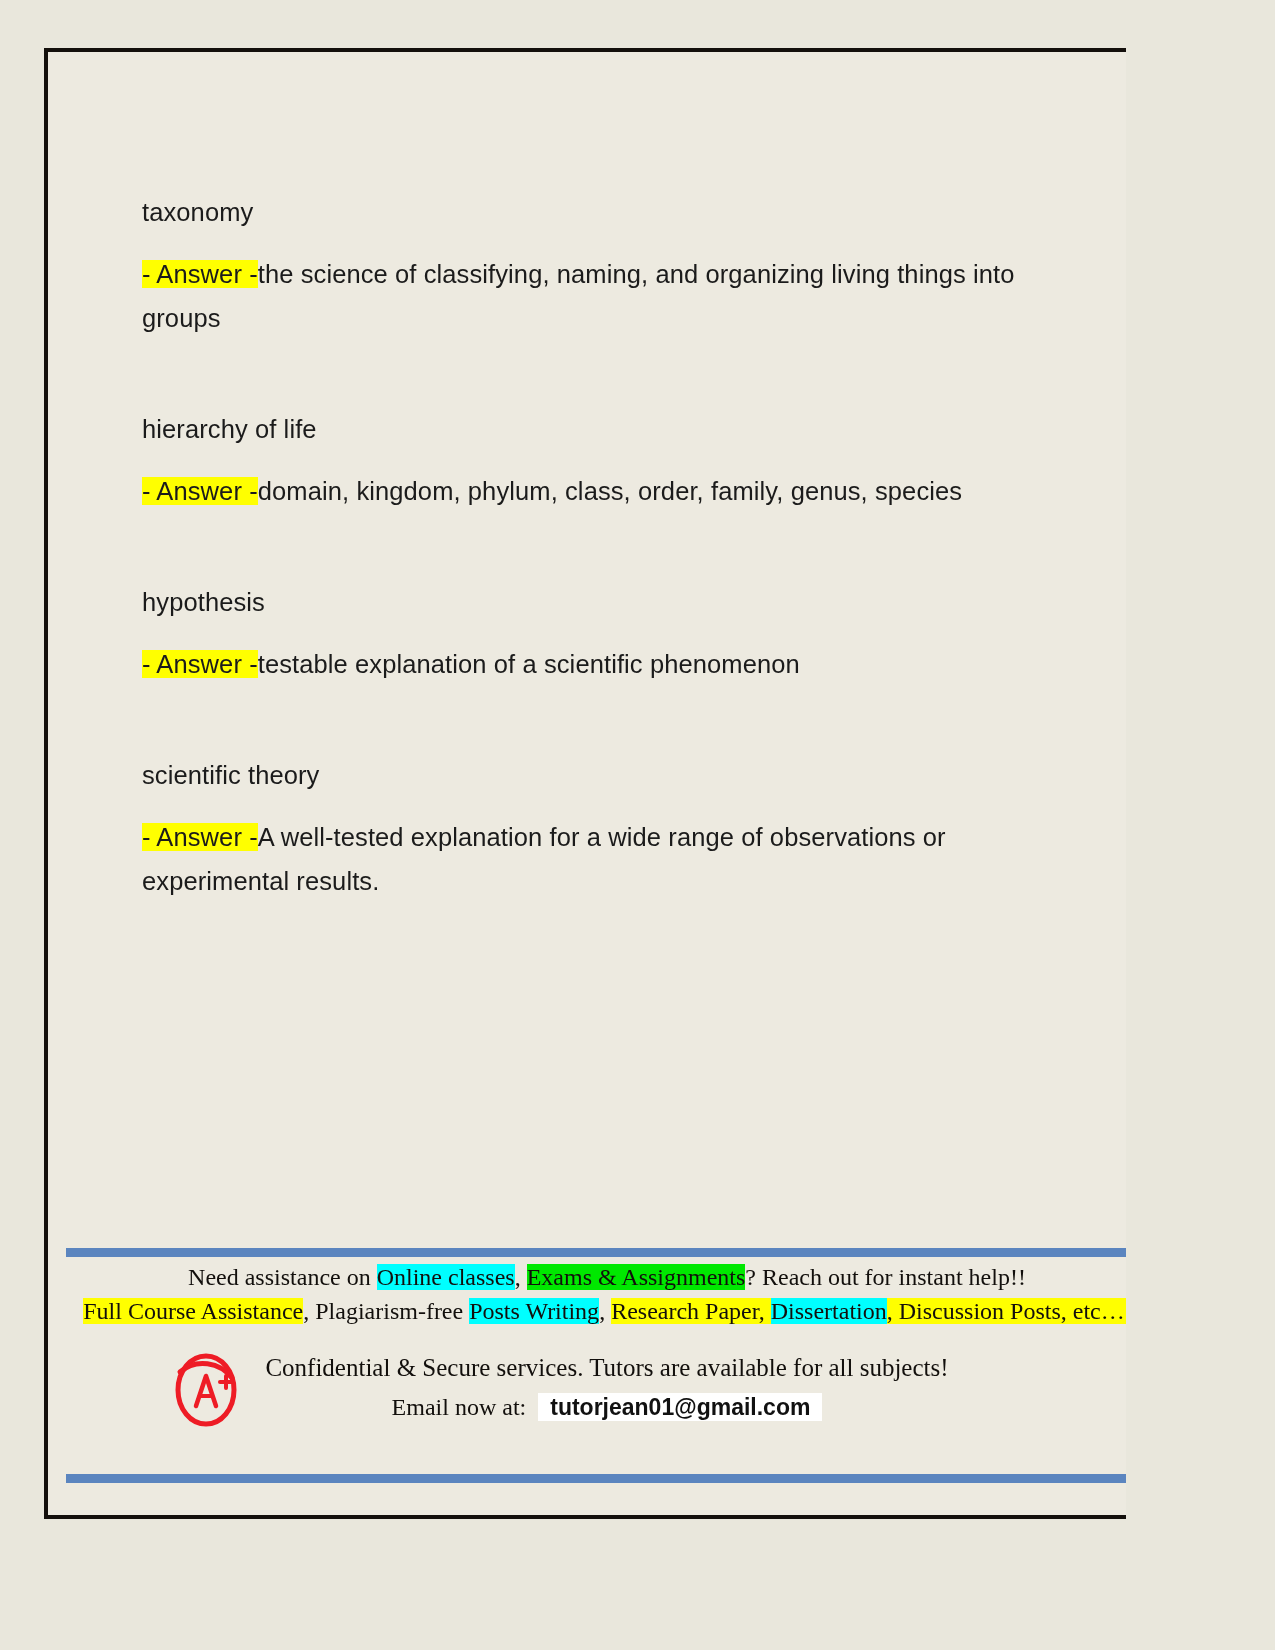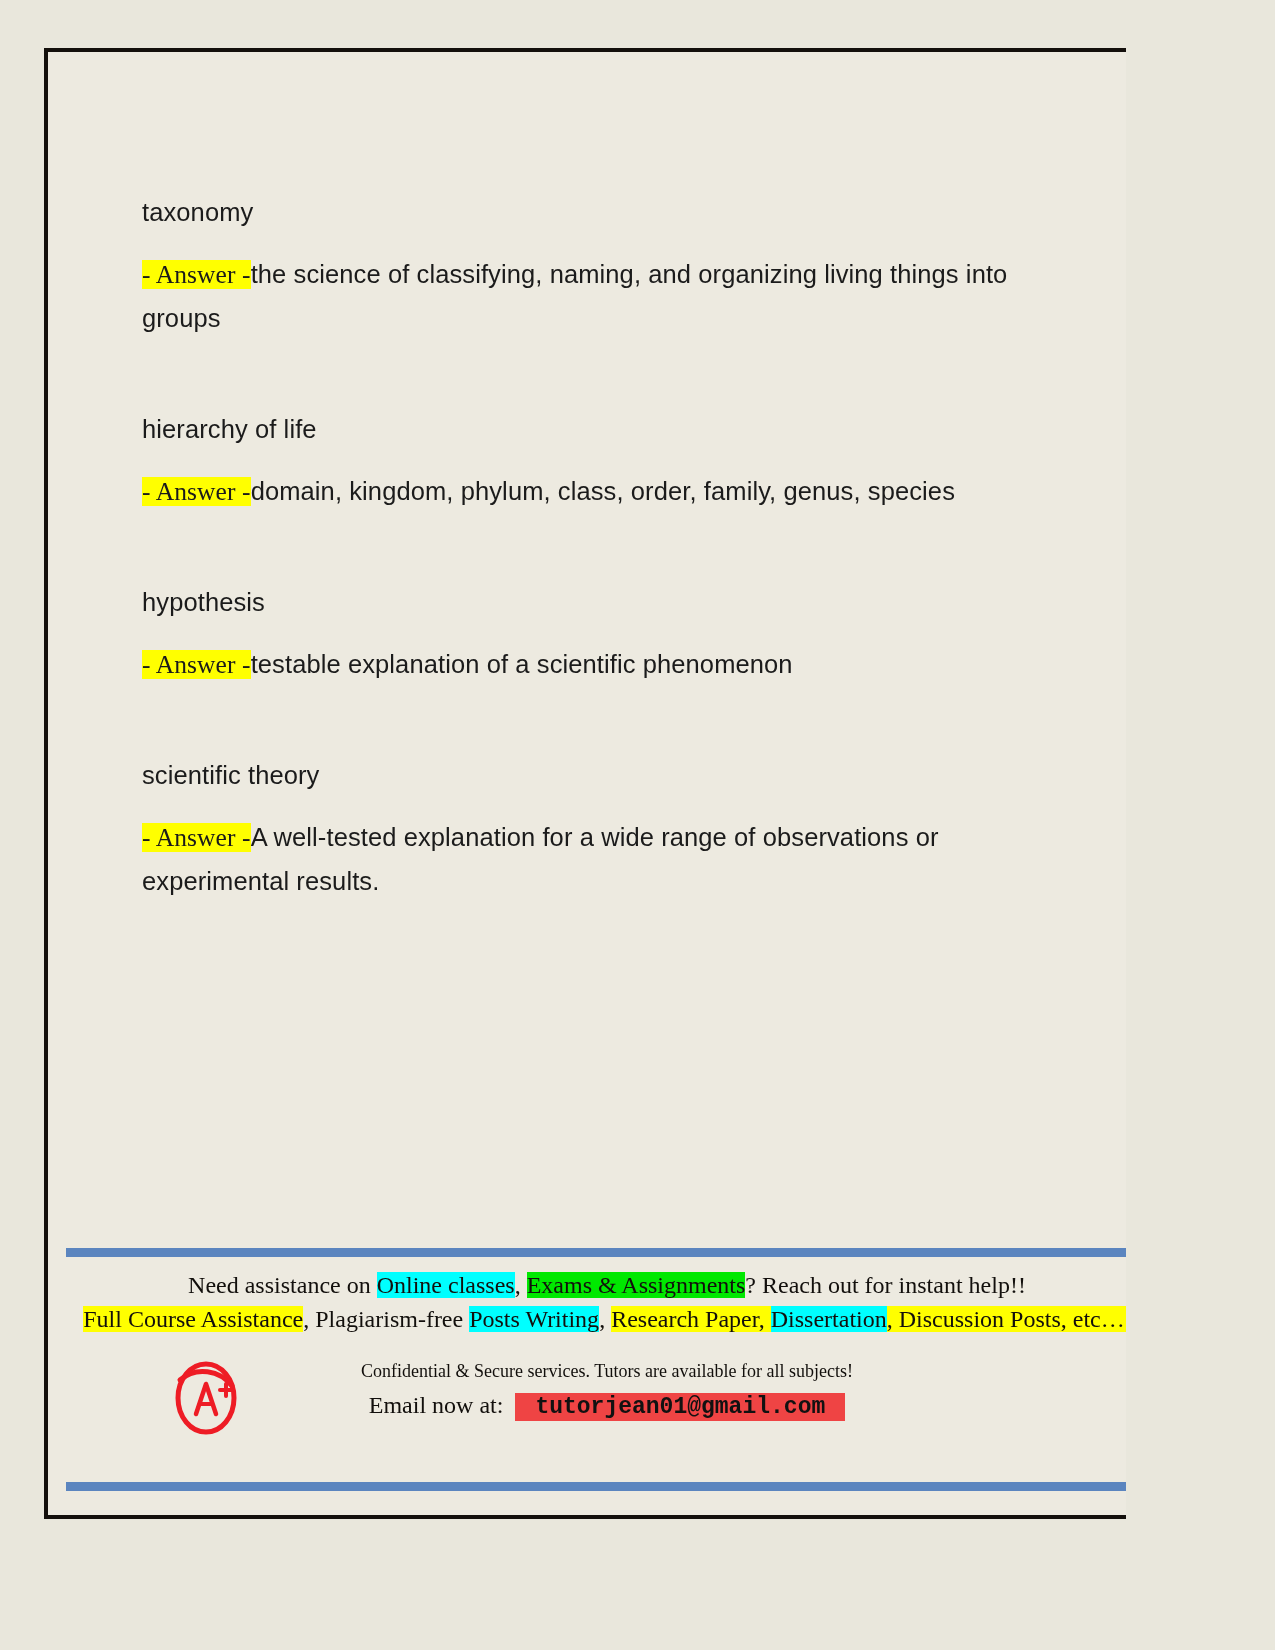--- a/index.html
+++ b/index.html
@@ -50,21 +50,21 @@
   }
 
   .answer {
     font-size: 25.5px;
     line-height: 1.72;
     color: #1b1b1b;
     letter-spacing: 0.1px;
     font-weight: 400;
   }
 
-  .hl-yellow { background: #ffff00; font-family: Liberation Serif, serif; }
+  .hl-yellow { background: #ffff00; }
   .hl-cyan   { background: #00ffff; }
   .hl-green  { background: #00e800; }
 
   
   .footer {
     position: absolute;
     left: 48px;
     top: 1248px;
     width: 1118px;
   }
@@ -72,21 +72,21 @@
   .divider {
     height: 9px;
     background: #5b85bf;
     margin: 0 18px;
   }
 
   .footer-lines {
     text-align: center;
     font-family: "Liberation Serif", serif;
     color: #120f0c;
-    padding-top: 12px;
+    padding-top: 4px;
   }
 
   .f-line1 {
     font-size: 24px;
     line-height: 1.35;
     white-space: nowrap;
   }
 
   .f-line2 {
     font-size: 24px;
@@ -104,43 +104,43 @@
   .aplus-logo {
     position: absolute;
     left: 122px;
     top: 2px;
     width: 72px;
     height: 76px;
   }
 
   .f-line3 {
     font-family: "Liberation Serif", serif;
-    font-size: 18px;
+    font-size: 25px;
     line-height: 1.45;
     text-align: center;
     color: #120f0c;
     white-space: nowrap;
   }
 
   .f-line4 {
     font-family: "Liberation Serif", serif;
     font-size: 24px;
     line-height: 1.45;
     text-align: center;
     color: #120f0c;
     margin-top: 4px;
     white-space: nowrap;
   }
 
   .email {
-    font-family: Liberation Mono, monospace;
+    font-family: Liberation Sans, sans-serif;
     font-weight: bold;
     font-size: 23px;
-    background: #ef4444;
-    padding: 1px 20px;
+    background: #ffffff;
+    padding: 1px 12px;
     color: #111;
   }
 
   .divider-bottom {
     height: 9px;
     background: #5b85bf;
     margin: 26px 18px 0 18px;
   }
 </style>
 </head>

